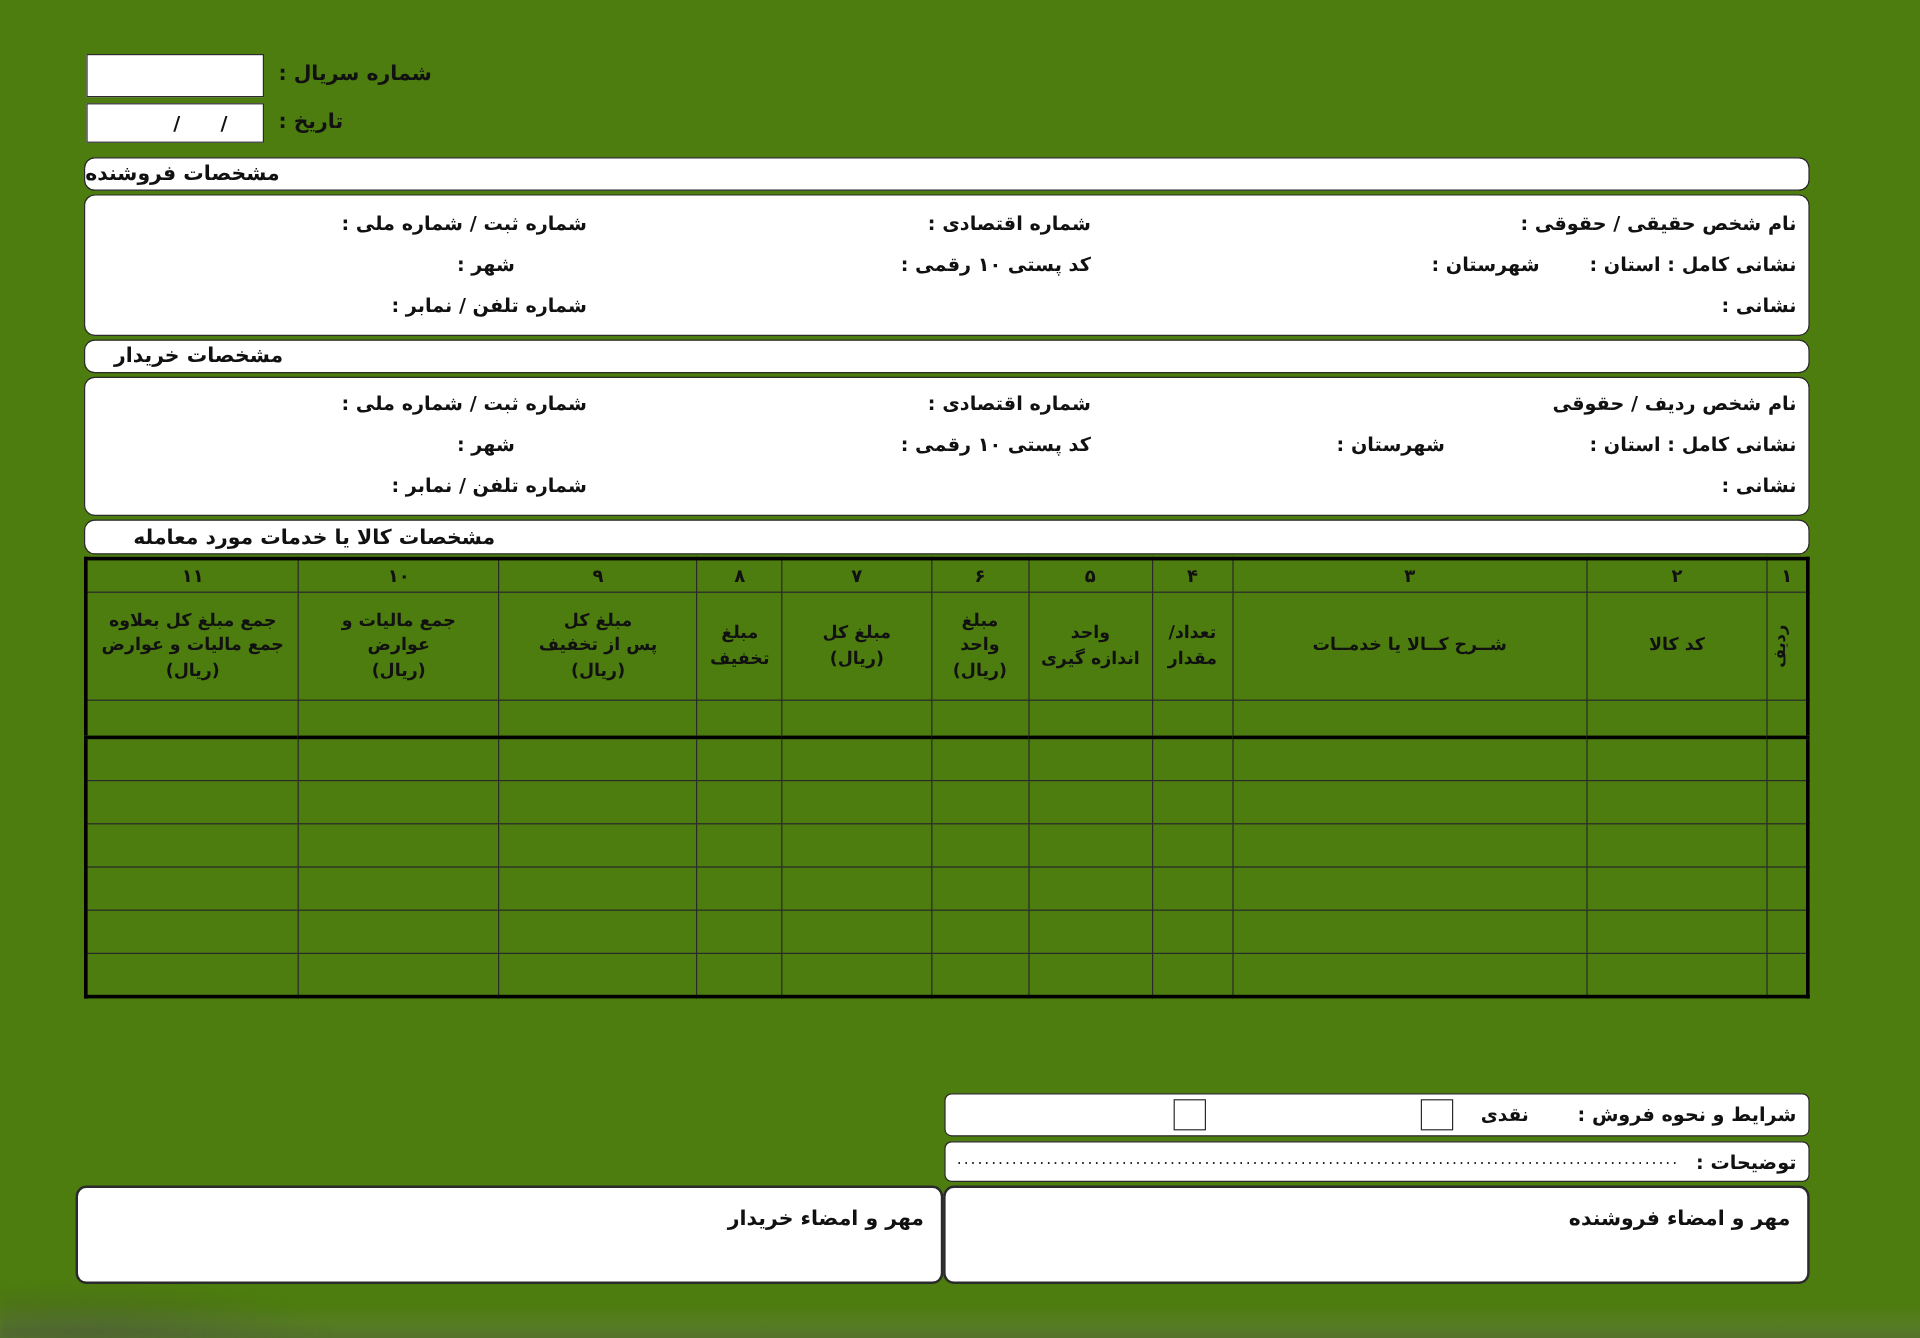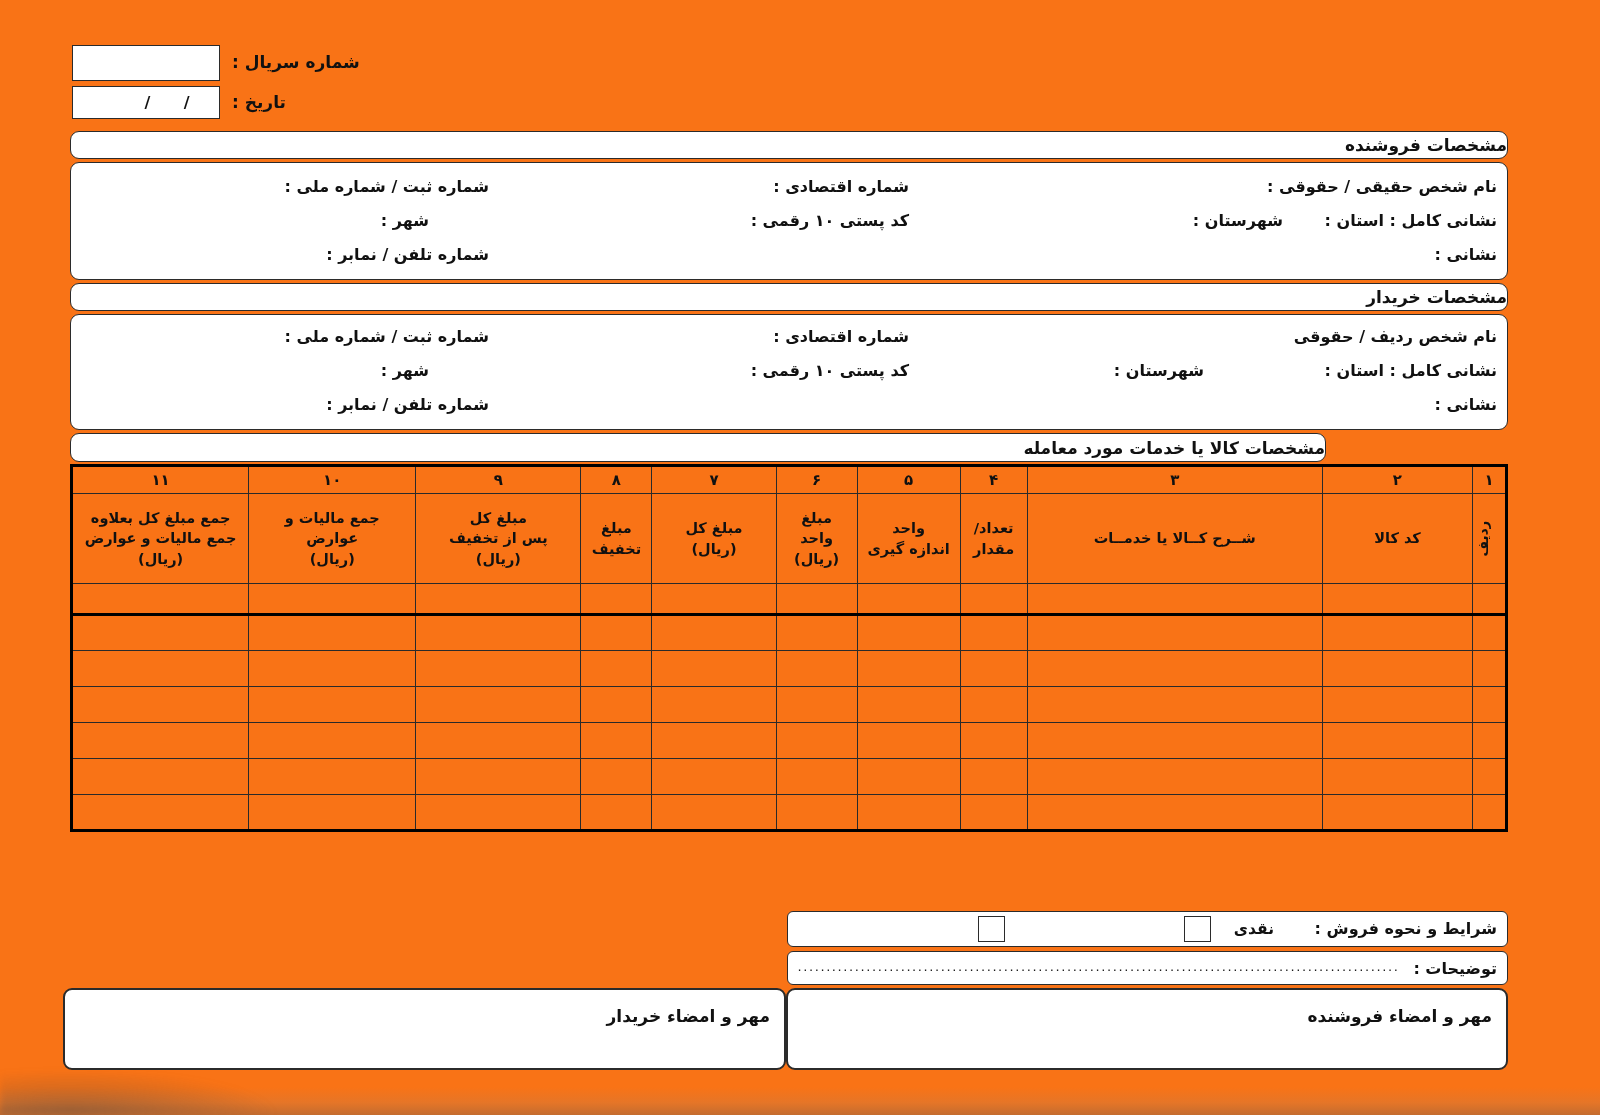--- a/index.html
+++ b/index.html
@@ -1,24 +1,24 @@
 <!DOCTYPE html>
 <html lang="fa"><head>
 <meta charset="utf-8">
 <style>
   * { box-sizing: border-box; }
   html,body { margin:0; padding:0; background:#ffffff; }
   .page {
     position:relative; width:1600px; height:1115px;
-    background:#f97316; overflow:hidden;
+    background:#4d7c0f; overflow:hidden;
     font-family:"DejaVu Sans", sans-serif; color:#111;
   }
   .box { position:absolute; border:1.6px solid #2b2b2b; background:#fff; }
   .rounded { border-radius:9px; }
-  .sec-header { display:flex; align-items:center; justify-content:flex-start;
+  .sec-header { display:flex; align-items:center; justify-content:flex-end;
                 font-weight:700; font-size:17px; direction:rtl; }
   .f { position:absolute; font-weight:700; font-size:16px;
        white-space:nowrap; direction:rtl; }
   .title { position:absolute; top:62px; left:70px; width:1380px; margin:0;
            text-align:center; font-size:28px; font-weight:900; direction:rtl; }
   .top-label { position:absolute; left:232px; font-weight:700; font-size:17px; direction:rtl; }
   .date-val { display:flex; align-items:center; justify-content:center;
               width:100%; height:100%; padding-left:42px;
               font-weight:700; font-size:16px; white-space:pre; }
   
@@ -77,36 +77,36 @@
     <span class="f" style="top:14px; right:598px;">شماره اقتصادی :</span>
     <span class="f" style="top:14px; right:1018px;">شماره ثبت / شماره ملی :</span>
     <span class="f" style="top:48px; right:10px;">نشانی کامل : استان :</span>
     <span class="f" style="top:48px; right:224px;">شهرستان :</span>
     <span class="f" style="top:48px; right:598px;">کد پستی ۱۰ رقمی :</span>
     <span class="f" style="top:48px; right:1078px;">شهر :</span>
     <span class="f" style="top:82px; right:10px;">نشانی :</span>
     <span class="f" style="top:82px; right:1018px;">شماره تلفن / نمابر :</span>
   </div>
 
-  <div class="box rounded sec-header" style="left:70px; top:283px; width:1438px; height:28px;">
+  <div class="box rounded sec-header" style="left:70px; top:283px; width:1438px; height:28px;padding-left:24px;">
     <span>مشخصات خریدار</span>
   </div>
   <div class="box rounded" style="left:70px; top:314px; width:1438px; height:116px;">
     <span class="f" style="top:12px; right:10px;">نام شخص ردیف / حقوقی</span>
     <span class="f" style="top:12px; right:598px;">شماره اقتصادی :</span>
     <span class="f" style="top:12px; right:1018px;">شماره ثبت / شماره ملی :</span>
     <span class="f" style="top:46px; right:10px;">نشانی کامل : استان :</span>
     <span class="f" style="top:46px; right:303px;">شهرستان :</span>
     <span class="f" style="top:46px; right:598px;">کد پستی ۱۰ رقمی :</span>
     <span class="f" style="top:46px; right:1078px;">شهر :</span>
     <span class="f" style="top:80px; right:10px;">نشانی :</span>
     <span class="f" style="top:80px; right:1018px;">شماره تلفن / نمابر :</span>
   </div>
 
-  <div class="box rounded sec-header" style="left:70px; top:433px; width:1256px; height:29px;">
+  <div class="box rounded sec-header" style="left:70px; top:433px; width:1438px; height:29px;padding-left:40px;">
     <span>مشخصات کالا یا خدمات مورد معامله</span>
   </div>
 
   <table class="items-table">
     <colgroup>
       <col style="width:34px;">
         <col style="width:150px;">
         <col style="width:295px;">
       <col style="width:67px;">
         <col style="width:103px;">

